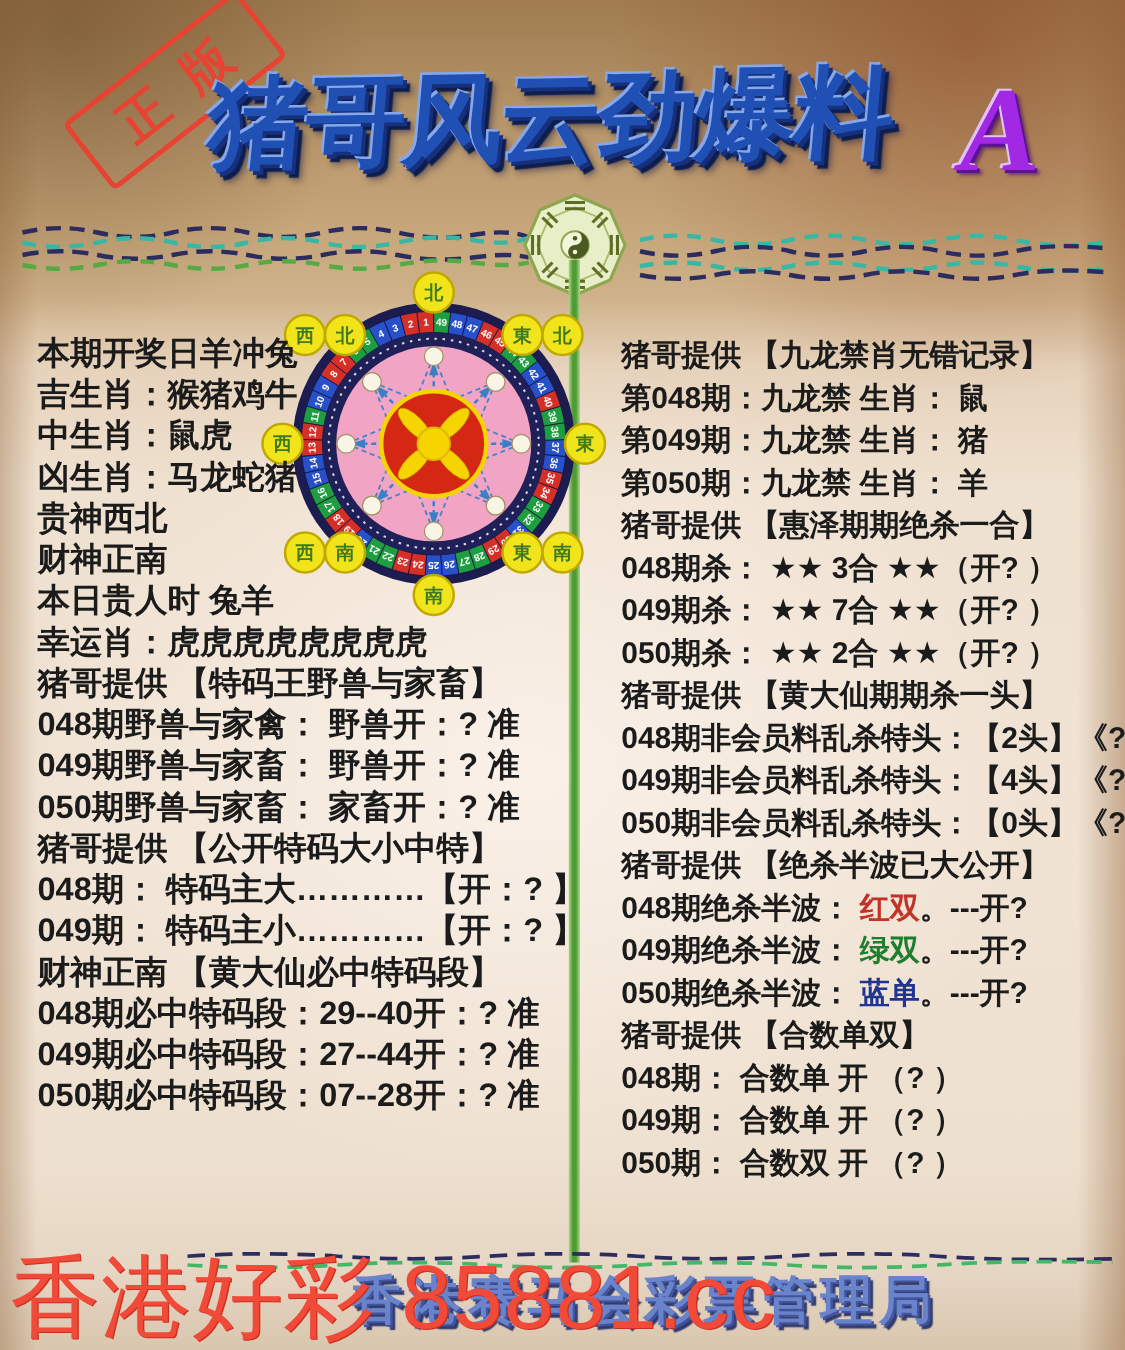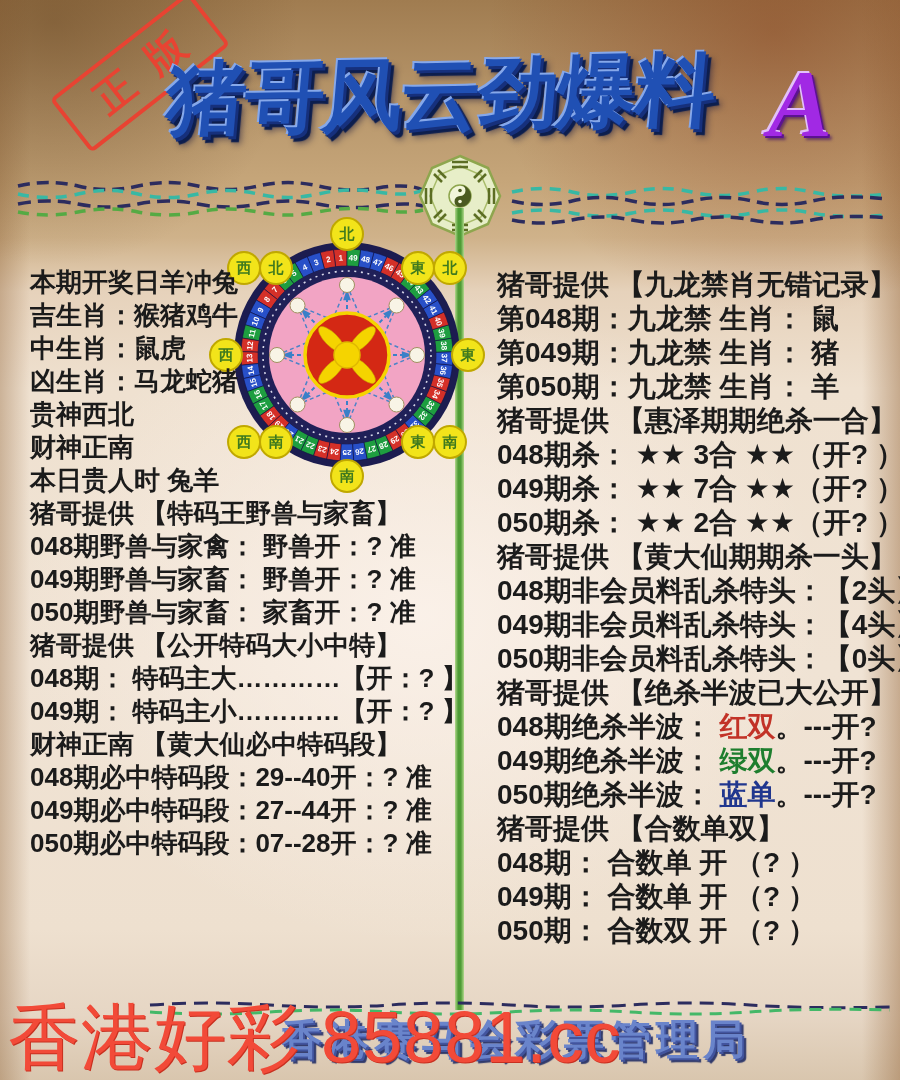--- a/index.html
+++ b/index.html
@@ -25,21 +25,21 @@
     text-shadow:-2px -2px 0 #e2c0fa, 2px 2px 0 #5c1292, 4px 4px 3px rgba(60,10,100,.6);}
   .divider-top,.divider-bottom{position:absolute;left:0;}
   .divider-top{top:168px;}
   .divider-bottom{top:998px;}
   .bagua{position:absolute;left:418px;top:154px;}
   .green-line{position:absolute;left:455px;top:208px;width:9px;height:802px;
     background:linear-gradient(90deg,#b2d88c,#4f9c36 35%,#4f9c36 65%,#b2d88c);}
   .wheel{position:absolute;left:202px;top:210px;}
   .col{position:absolute;color:#1b1b1b;font-weight:bold;white-space:nowrap;}
   .col.left{left:30px;top:266px;width:432px;font-size:26px;line-height:33px;}
-  .col.right{left:497px;top:268px;width:400px;font-size:28px;line-height:34px;}
+  .col.right{left:497px;top:268px;width:400px;font-size:24px;line-height:34px;}
   .agency{position:absolute;left:215px;top:1012px;width:600px;text-align:center;
     font-size:42px;font-weight:bold;color:#5d7ccd;letter-spacing:5px;opacity:.9;white-space:nowrap;
     text-shadow:2px 2px 0 #31479b,4px 4px 1px #1f2b64;z-index:2;}
   .watermark{position:absolute;left:8px;top:990px;font-size:72px;font-weight:normal;
     color:#f24a38;letter-spacing:1px;z-index:3;white-space:nowrap;
     text-shadow:1px 1px 0 #c83020;}
 </style>
 </head>
 <body>
 
@@ -279,20 +279,21 @@
     </svg>
 
   <div id="leftcol" class="col left">
       <div>本期开奖日羊冲兔</div>
       <div>吉生肖：猴猪鸡牛</div>
       <div>中生肖：鼠虎</div>
       <div>凶生肖：马龙蛇猪</div>
       <div>贵神西北</div>
       <div>财神正南</div>
       <div>本日贵人时 兔羊</div>
+      <div>幸运肖：虎虎虎虎虎虎虎虎</div>
       <div>猪哥提供 【特码王野兽与家畜】</div>
       <div>048期野兽与家禽： 野兽开：? 准</div>
       <div>049期野兽与家畜： 野兽开：? 准</div>
       <div>050期野兽与家畜： 家畜开：? 准</div>
       <div>猪哥提供 【公开特码大小中特】</div>
       <div>048期： 特码主大…………【开：? 】</div>
       <div>049期： 特码主小…………【开：? 】</div>
       <div>财神正南 【黄大仙必中特码段】</div>
       <div>048期必中特码段：29--40开：? 准</div>
       <div>049期必中特码段：27--44开：? 准</div>

